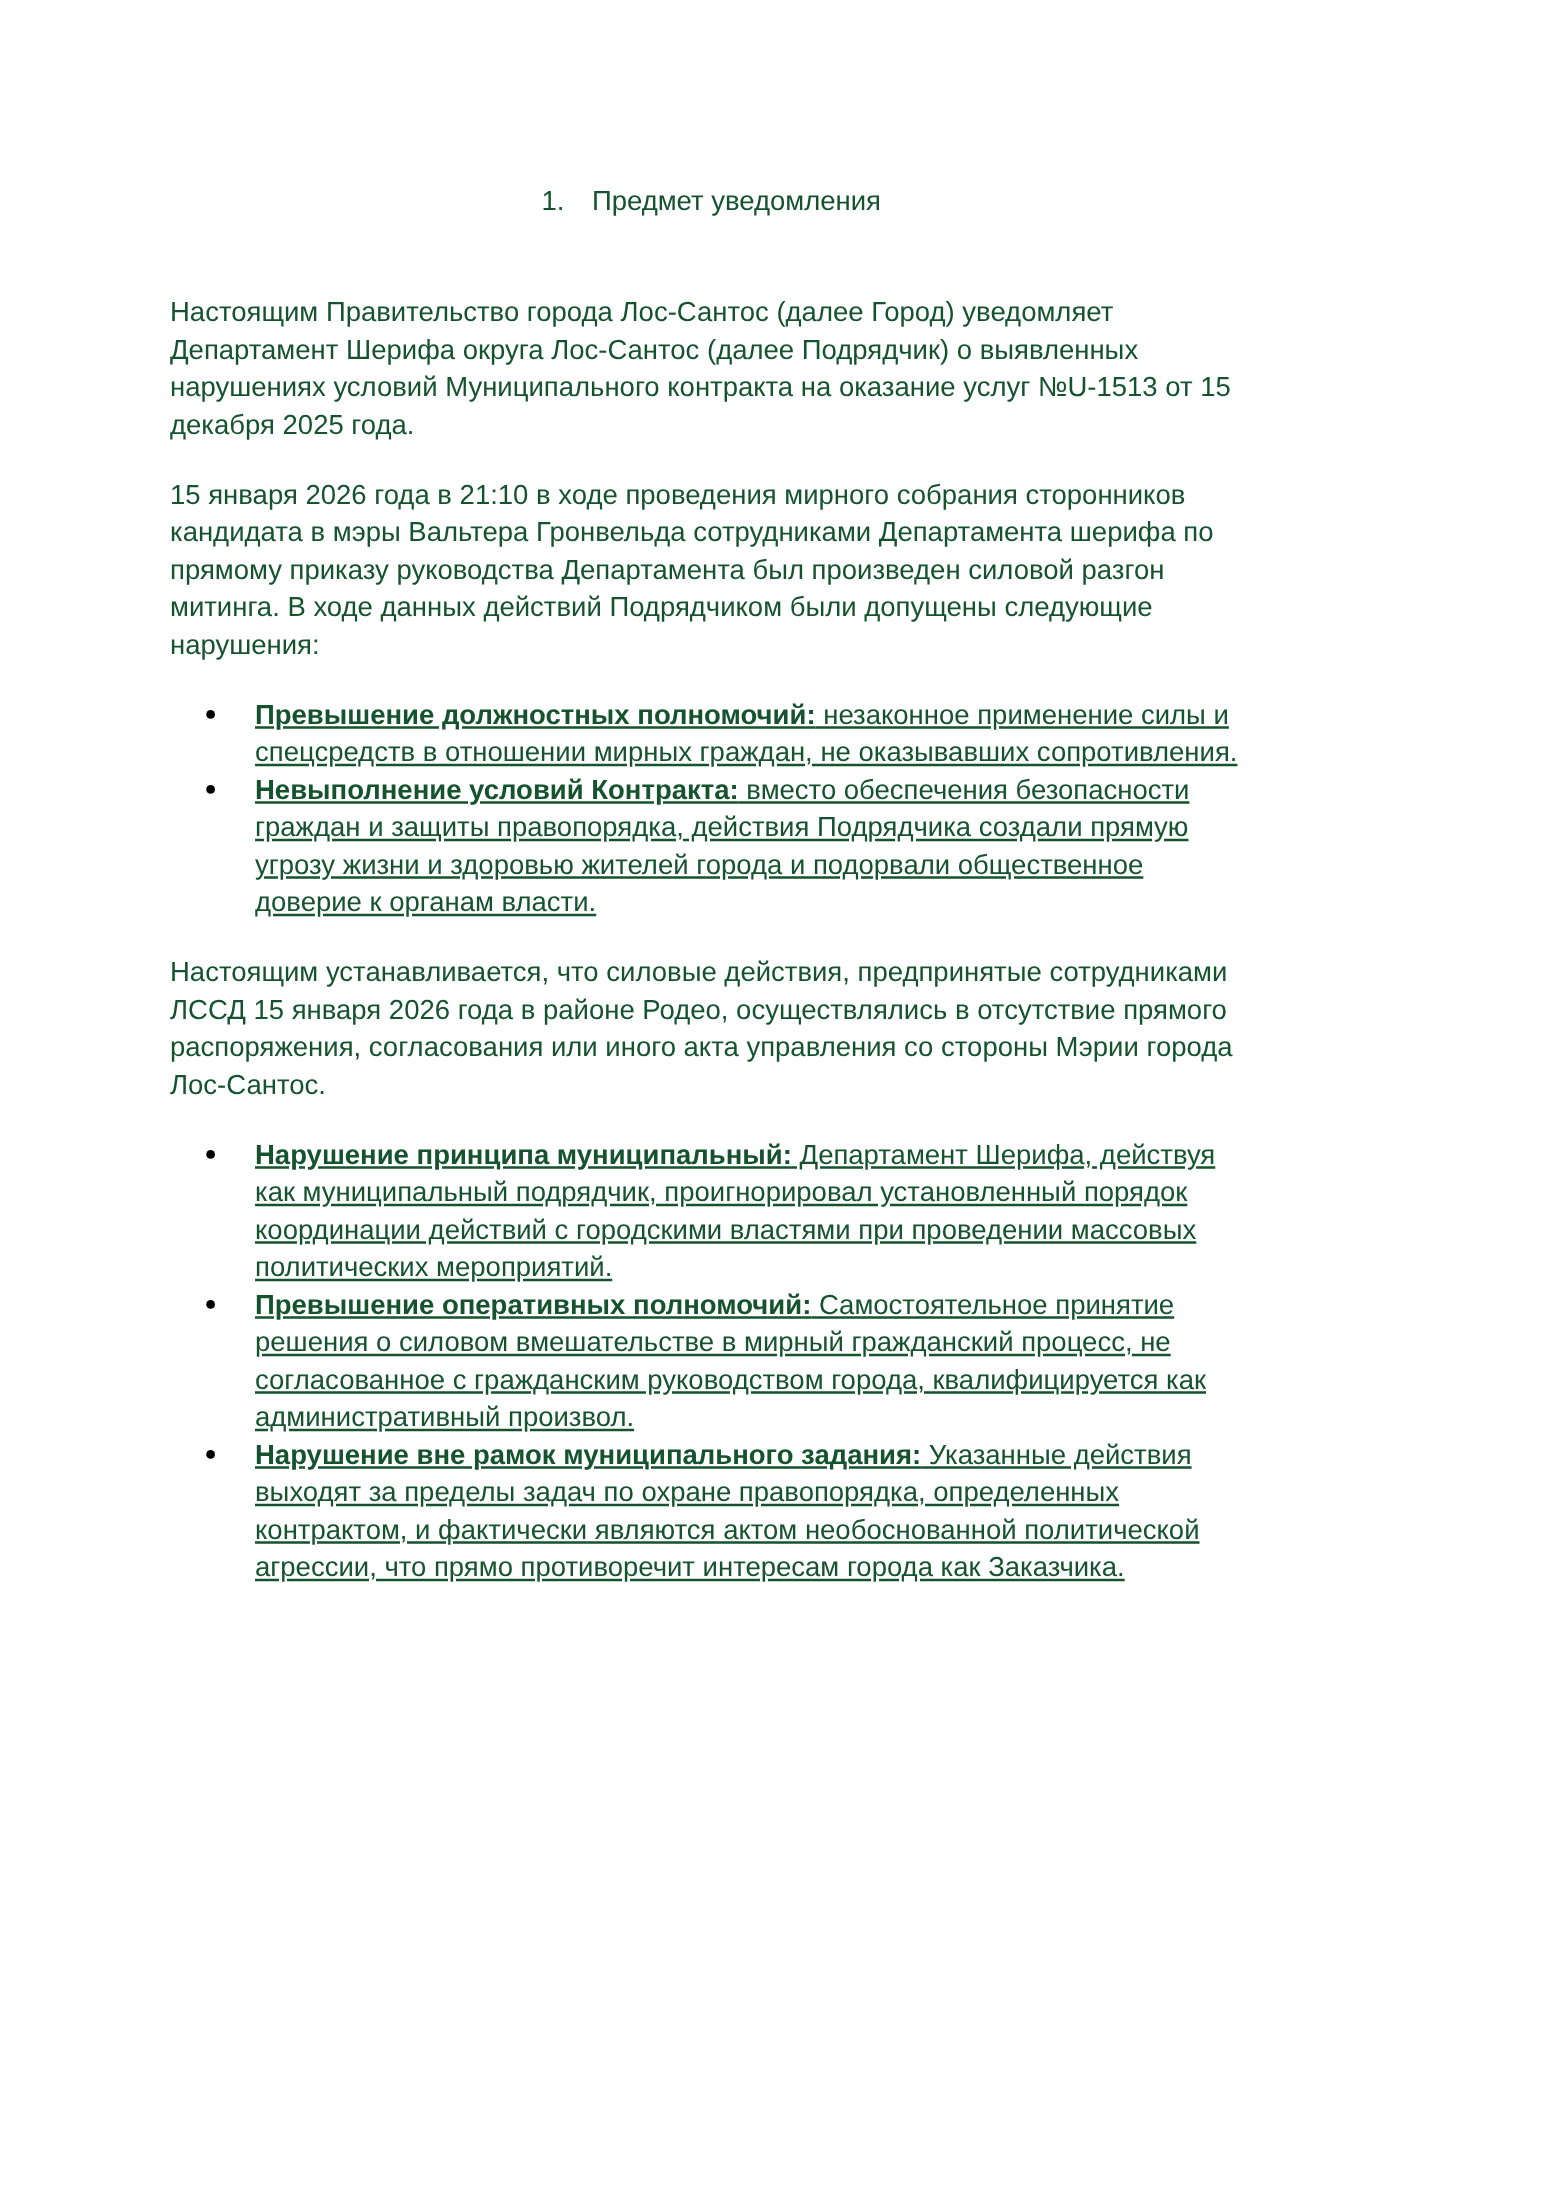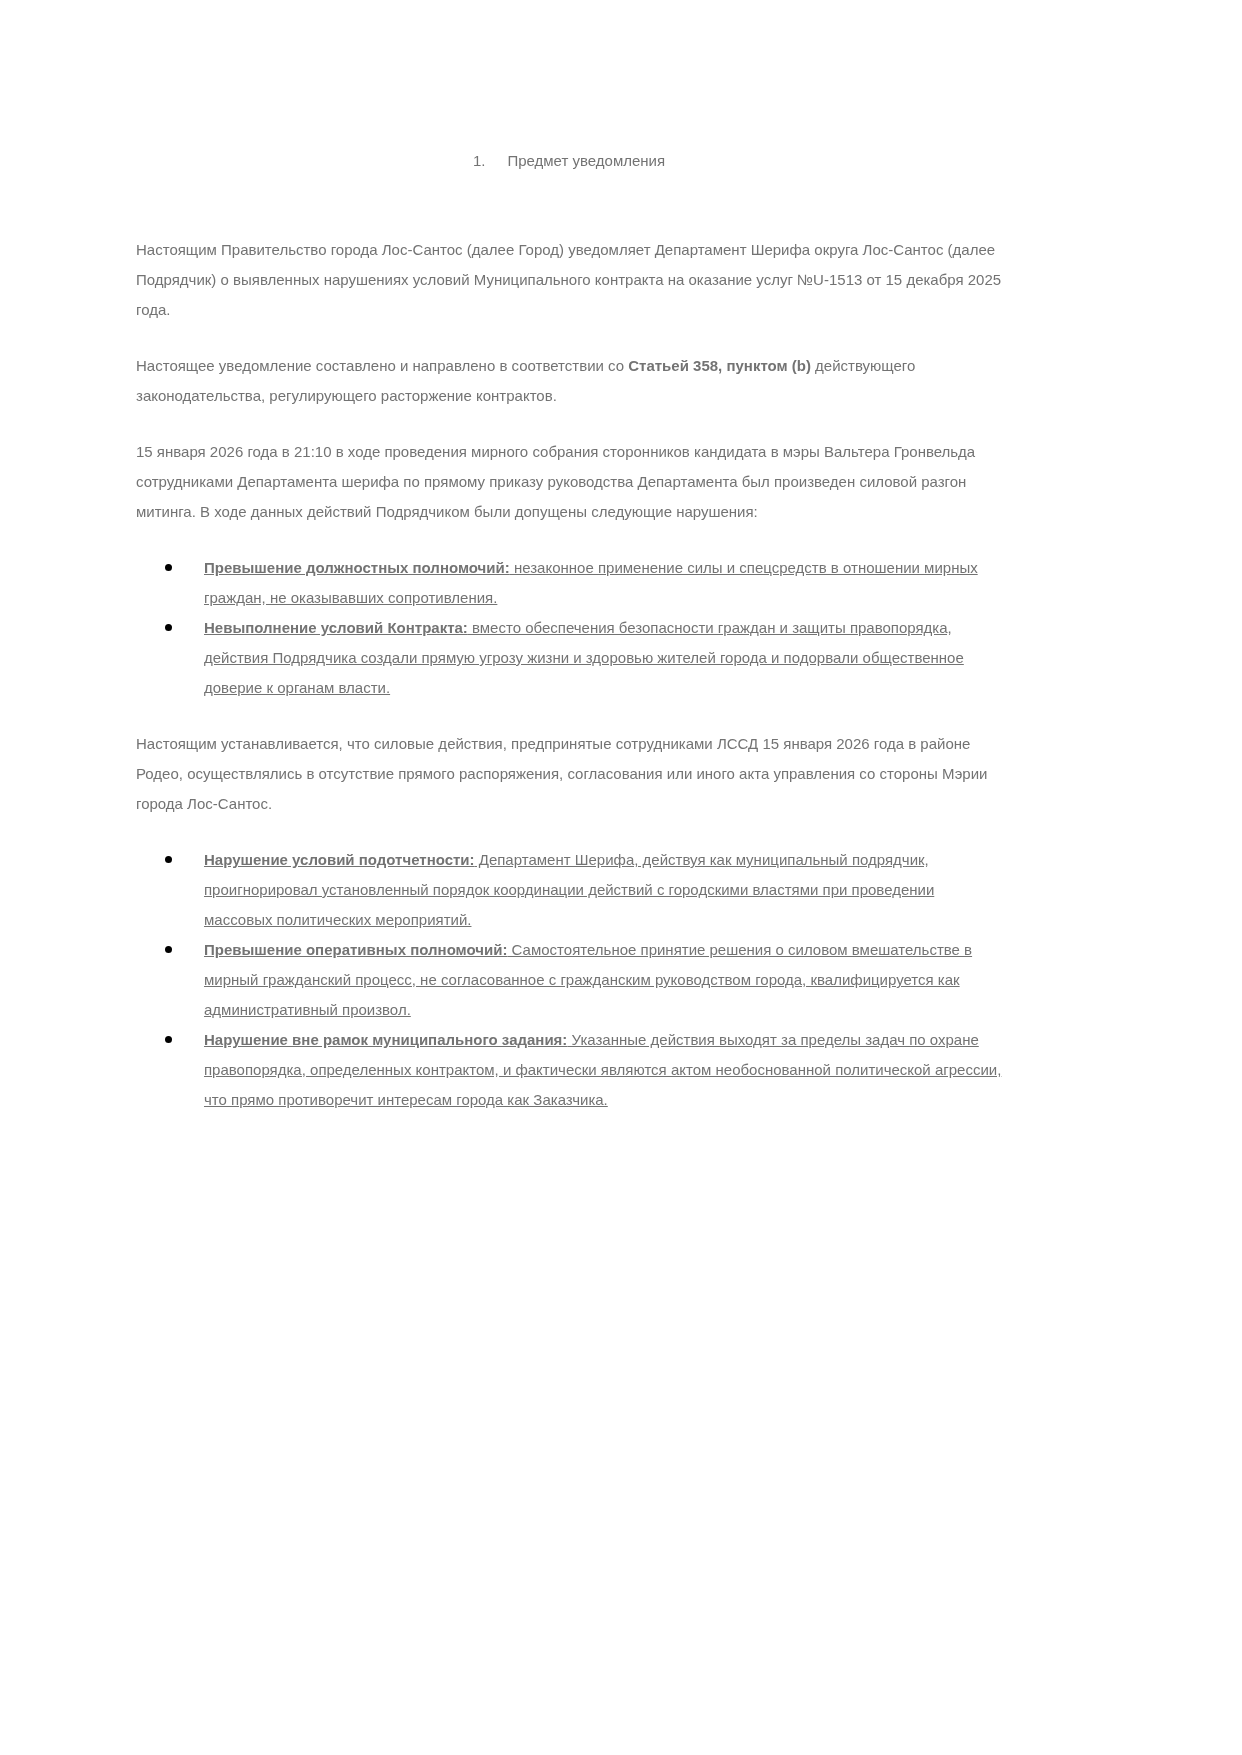--- a/index.html
+++ b/index.html
@@ -6,23 +6,23 @@
     margin: 0;
     padding: 0;
     background: #ffffff;
   }
   .page {
     position: relative;
     width: 1118px;
     height: 1755px;
     box-sizing: border-box;
     background: #ffffff;
-    color: #737373;
+    color: #14532d;
     font-family: "Liberation Sans", "DejaVu Sans", sans-serif;
-    font-size: 15px;
+    font-size: 22px;
     line-height: 30px;
     padding: 146px 116px 0 136px;
     overflow: hidden;
   }
   .block { margin: 0 0 26px 0; }
   .gap-large { margin-bottom: 59px; }
 
   .heading {
     text-align: center;
     white-space: nowrap;
@@ -56,26 +56,25 @@
   }
   strong { font-weight: bold; }
 </style>
 </head>
 <body>
 
 <main class="page">
   <div>
       <div class="block heading gap-large"><span class="heading-number">1.</span><span class="heading-gap"></span><span class="heading-title">Предмет уведомления</span></div>
       <p class="block para"><span>Настоящим Правительство города Лос-Сантос (далее Город) уведомляет Департамент Шерифа округа Лос-Сантос (далее Подрядчик) о выявленных нарушениях условий Муниципального контракта на оказание услуг №U-1513 от 15 декабря 2025 года.</span></p>
-      <p class="block para"><span>Настоящее уведомление составлено и направлено в соответствии со </span><strong>Статьей 358, пунктом (b)</strong><span> действующего законодательства, регулирующего расторжение контрактов.</span></p>
       <p class="block para"><span>15 января 2026 года в 21:10 в ходе проведения мирного собрания сторонников кандидата в мэры Вальтера Гронвельда сотрудниками Департамента шерифа по прямому приказу руководства Департамента был произведен силовой разгон митинга. В ходе данных действий Подрядчиком были допущены следующие нарушения:</span></p>
       <ul class="block bullet-list">
         <li class="list-item"><span class="bullet-dot"></span><strong>Превышение должностных полномочий:</strong><span> незаконное применение силы и спецсредств в отношении мирных граждан, не оказывавших сопротивления.</span></li>
         <li class="list-item"><span class="bullet-dot"></span><strong>Невыполнение условий Контракта:</strong><span> вместо обеспечения безопасности граждан и защиты правопорядка, действия Подрядчика создали прямую угрозу жизни и здоровью жителей города и подорвали общественное доверие к органам власти.</span></li>
       </ul>
       <p class="block para"><span>Настоящим устанавливается, что силовые действия, предпринятые сотрудниками ЛССД 15 января 2026 года в районе Родео, осуществлялись в отсутствие прямого распоряжения, согласования или иного акта управления со стороны Мэрии города Лос-Сантос.</span></p>
       <ul class="block bullet-list">
-        <li class="list-item"><span class="bullet-dot"></span><strong>Нарушение условий подотчетности:</strong><span> Департамент Шерифа, действуя как муниципальный подрядчик, проигнорировал установленный порядок координации действий с городскими властями при проведении массовых политических мероприятий.</span></li>
+        <li class="list-item"><span class="bullet-dot"></span><strong>Нарушение принципа муниципальный:</strong><span> Департамент Шерифа, действуя как муниципальный подрядчик, проигнорировал установленный порядок координации действий с городскими властями при проведении массовых политических мероприятий.</span></li>
         <li class="list-item"><span class="bullet-dot"></span><strong>Превышение оперативных полномочий:</strong><span> Самостоятельное принятие решения о силовом вмешательстве в мирный гражданский процесс, не согласованное с гражданским руководством города, квалифицируется как административный произвол.</span></li>
         <li class="list-item"><span class="bullet-dot"></span><strong>Нарушение вне рамок муниципального задания:</strong><span> Указанные действия выходят за пределы задач по охране правопорядка, определенных контрактом, и фактически являются актом необоснованной политической агрессии, что прямо противоречит интересам города как Заказчика.</span></li>
       </ul>
     </div>
 </main>
 
 </body></html>

